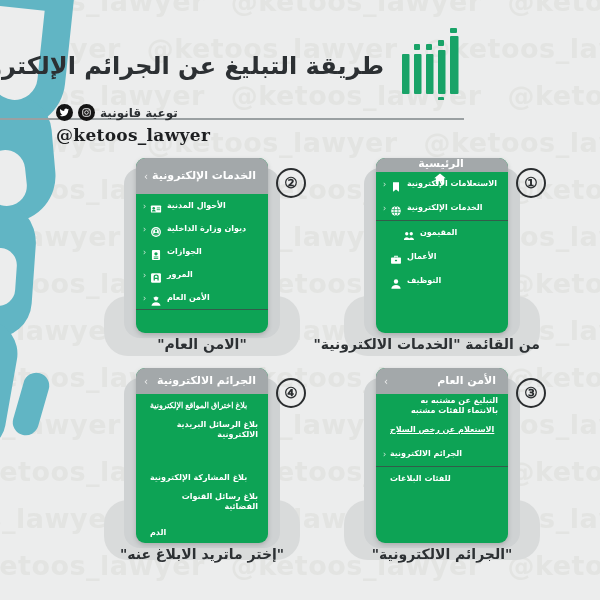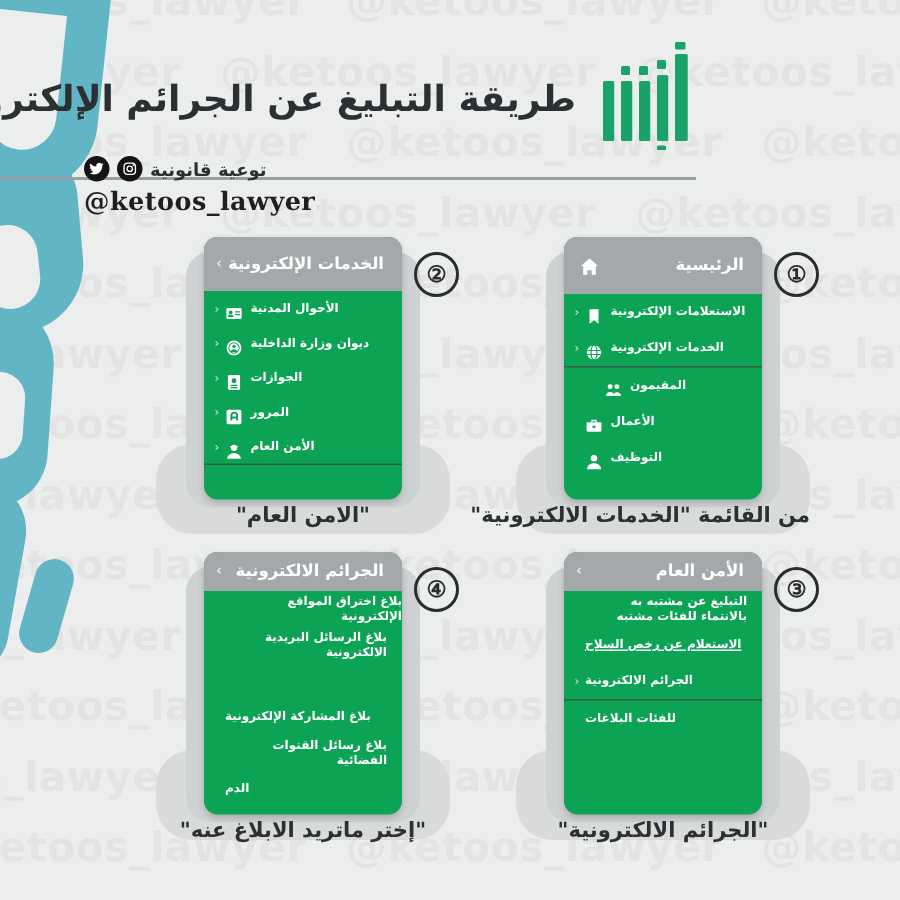--- a/index.html
+++ b/index.html
@@ -140,21 +140,21 @@
   </div>
 
   <div class="grey-blob" style="left:104px;top:296px;width:196px;height:60px;"></div>
   <div class="grey-blob" style="left:344px;top:296px;width:196px;height:60px;"></div>
   <div class="grey-blob" style="left:104px;top:500px;width:196px;height:60px;"></div>
   <div class="grey-blob" style="left:344px;top:500px;width:196px;height:60px;"></div>
 
   <div id="panels">
       <div class="base" style="left: 364px; top: 168px; width: 156px; height: 170px;"></div>
       <div class="screen" style="left: 376px; top: 158px; width: 132px; height: 175px;">
-        <div class="bar" style="height: 38px;">
+        <div class="bar" style="height: 14px; flex-direction: column;">
           <div class="bar-title">الرئيسية</div>
           <span class="bar-ico"><svg viewBox="0 0 16 16" width="14" height="14" aria-hidden="true">
               <path fill="#ffffff" d="M8 1.6 1.4 7.2h1.8V14h3.1v-3.6h3.4V14h3.1V7.2h1.8z"></path>
             </svg></span>
         </div>
         <div class="rows">
           <div class="row" style="height: 24px; padding-right: 8px; padding-left: 14px;">
             <span class="row-label">الاستعلامات الإلكترونية</span>
             <span class="row-ico"><svg viewBox="0 0 16 16" width="12" height="12" aria-hidden="true">
                 <path fill="#ffffff" d="M4 1.6h8v12.8l-4-3.1-4 3.1z"></path>
@@ -283,33 +283,33 @@
       </div>
       <div class="num" style="left: 516px; top: 378px;">③</div>
       <div class="caption" style="left: 344px; top: 546px; width: 196px; text-align: center;">"الجرائم الالكترونية"</div>
       <div class="base" style="left: 124px; top: 378px; width: 156px; height: 170px;"></div>
       <div class="screen" style="left: 136px; top: 368px; width: 132px; height: 175px;">
         <div class="bar" style="height: 26px;">
           <div class="bar-title">الجرائم الالكترونية</div>
           <span class="bar-chev">›</span>
         </div>
         <div class="rows">
-          <div class="row" style="height: 24px; padding-right: 0; padding-left: 14px;">
+          <div class="row" style="height: 24px; padding-right: 0; padding-left: 14px; font-family: Liberation Serif, serif;">
             <span class="row-label">بلاغ اختراق المواقع الإلكترونية</span>
           </div>
           <div class="row" style="height: 24px; padding-right: 10px; padding-left: 14px;">
             <span class="row-label">بلاغ الرسائل البريدية الالكترونية</span>
           </div>
           <div class="row" style="height: 24px; padding-right: 10px; padding-left: 14px; margin-top: 24px;">
             <span class="row-label">بلاغ المشاركة الإلكترونية</span>
           </div>
           <div class="row" style="height: 24px; padding-right: 10px; padding-left: 14px;">
             <span class="row-label">بلاغ رسائل القنوات الفضائية</span>
           </div>
-          <div class="row" style="height: 24px; padding-left: 14px;">
+          <div class="row" style="height: 24px; padding-left: 14px; align-items: flex-end;">
             <span class="row-label">الدم</span>
           </div>
         </div>
       </div>
       <div class="num" style="left: 276px; top: 378px;">④</div>
       <div class="caption" style="left: 104px; top: 546px; width: 196px; text-align: center;">"إختر ماتريد الابلاغ عنه"</div>
     </div>
 
 </div>
 

